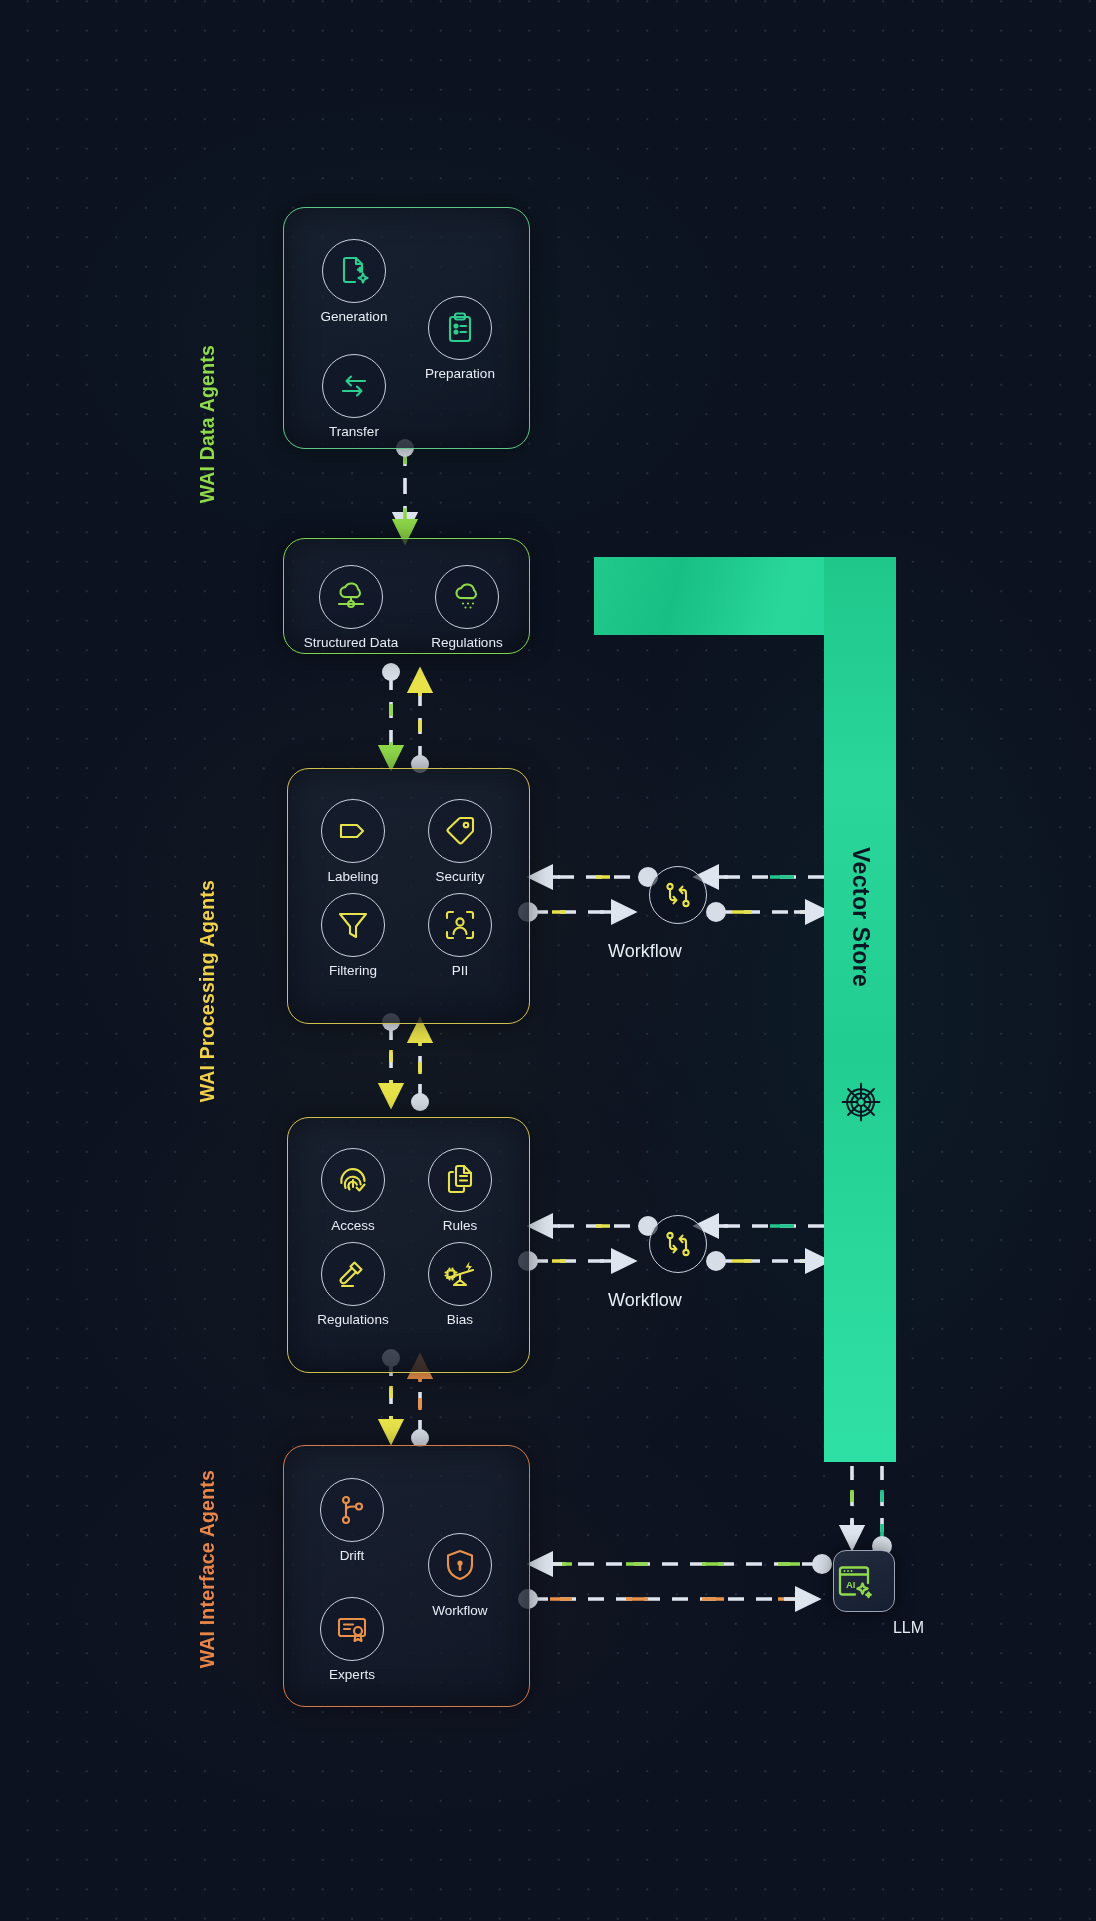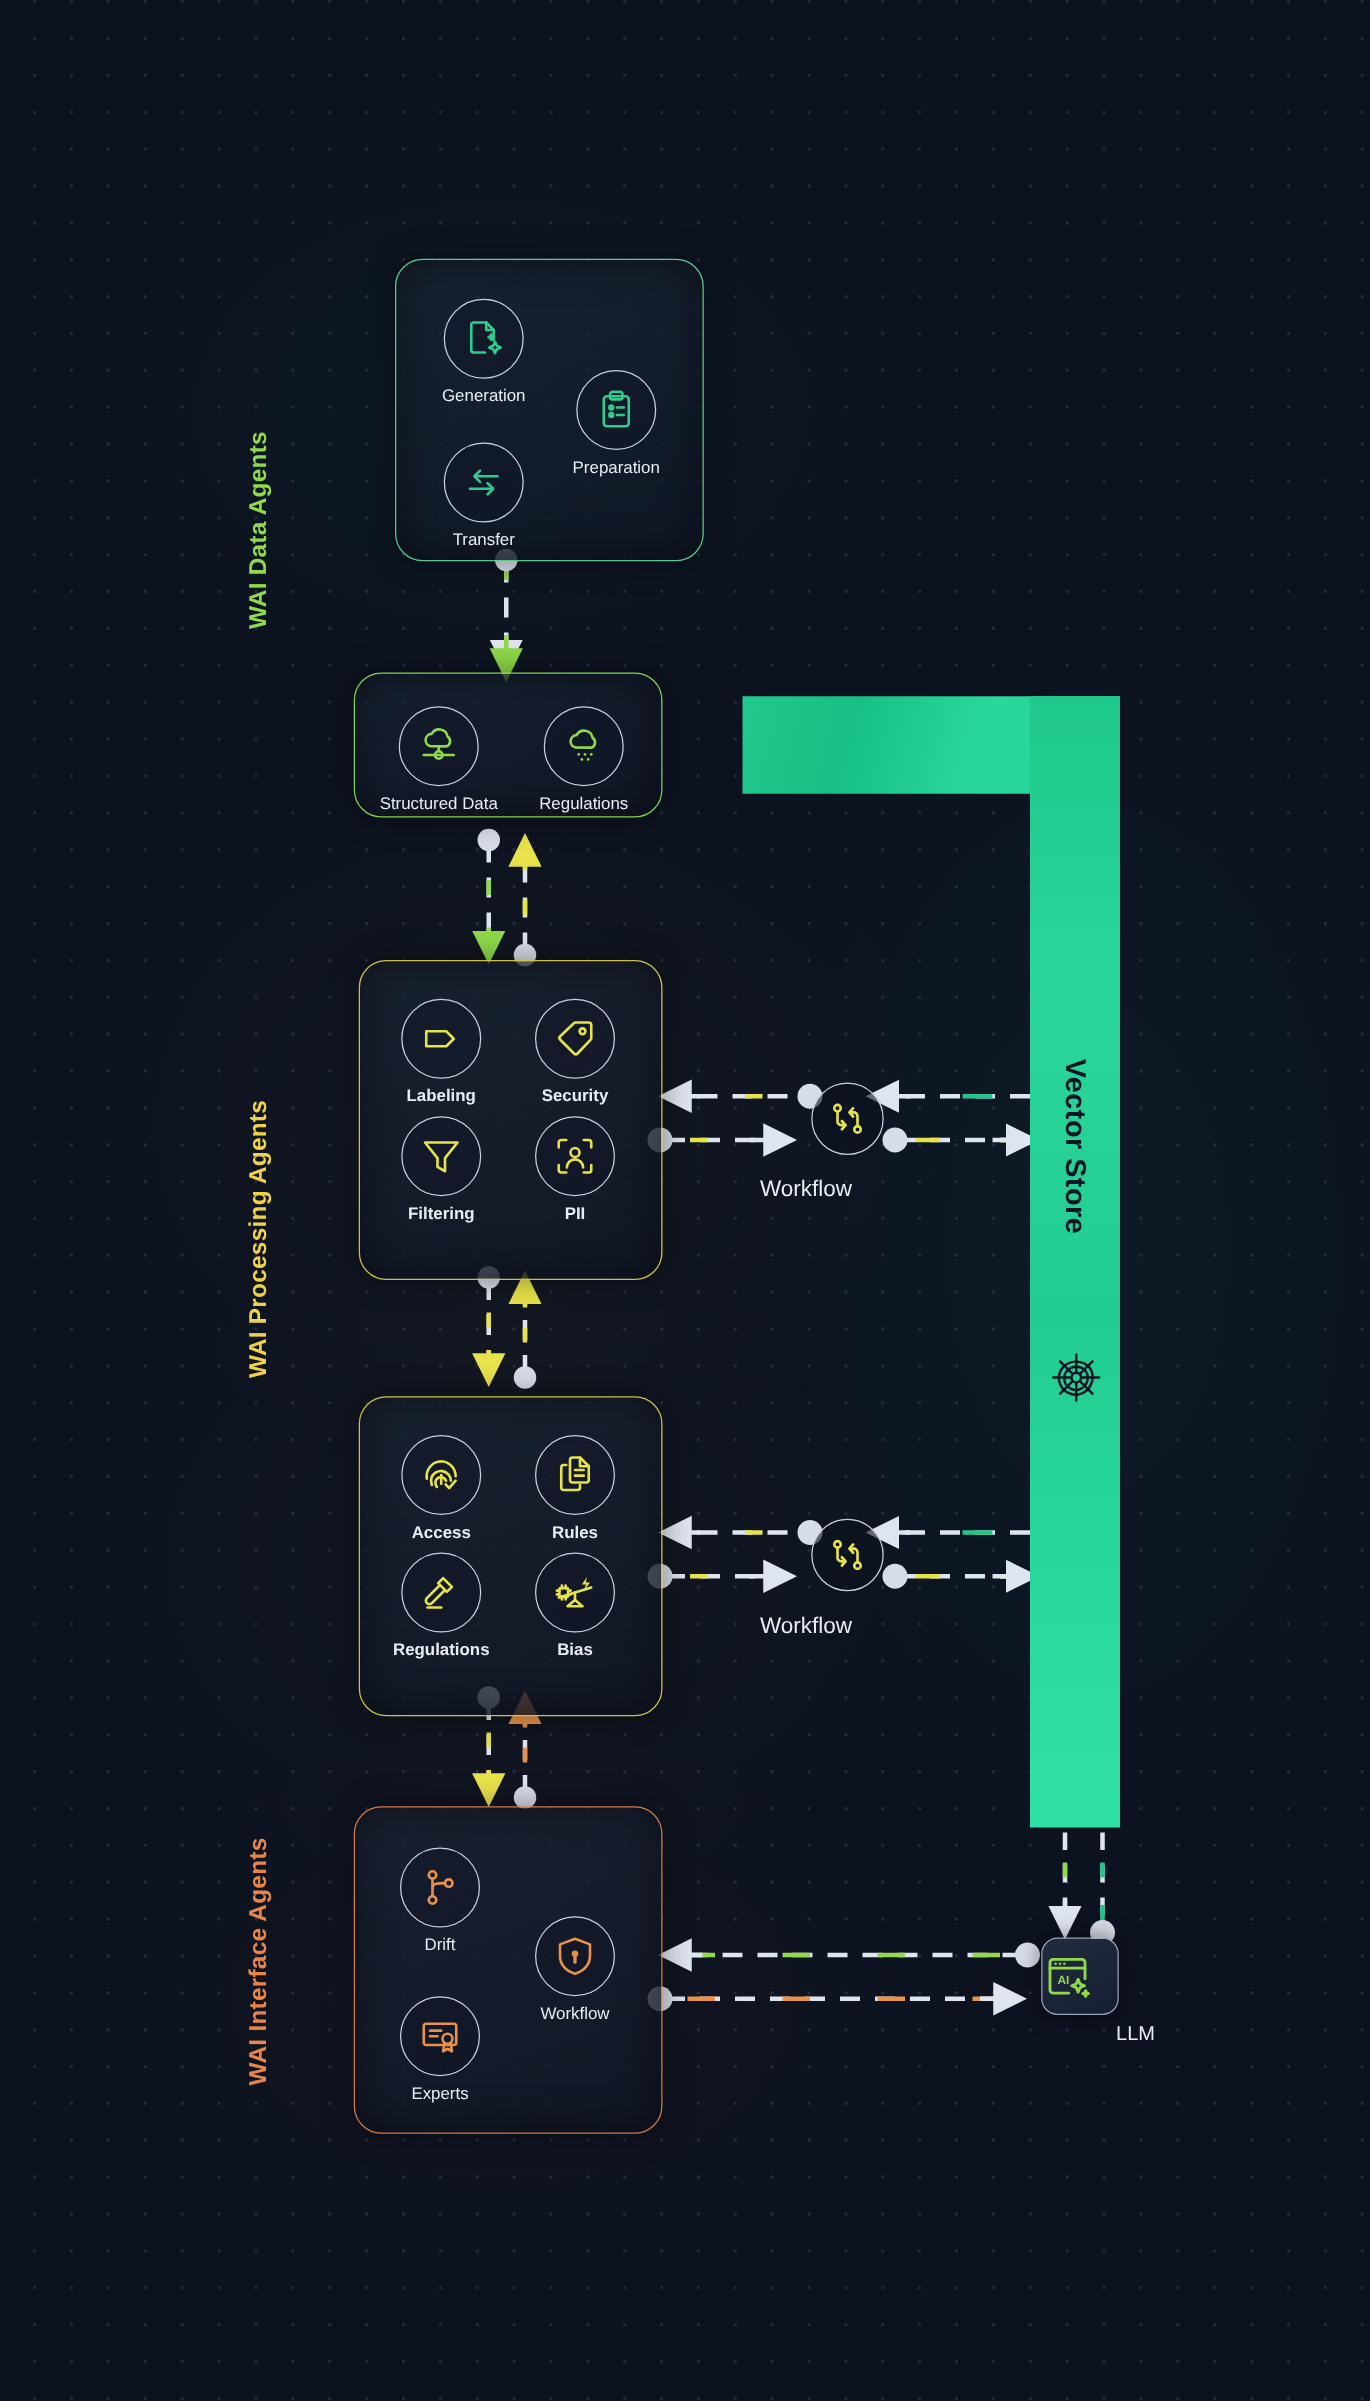--- a/index.html
+++ b/index.html
@@ -49,21 +49,21 @@
   .gbox {
     position: absolute;
     border-radius: 22px;
     border: 1.6px solid #888;
     background:
       linear-gradient(160deg, rgba(30,40,58,0.62), rgba(16,23,38,0.78));
     box-shadow: 0 0 34px rgba(0,0,0,0.45) inset, 0 0 24px rgba(0,0,0,0.4);
   }
   .gbox.g-green  { border-color: #5cc98a; }
   .gbox.g-green2 { border-color: #7fd24c; }
-  .gbox.g-yellow { border-color: #cfc14a; font-weight: bold; }
+  .gbox.g-yellow { border-color: #cfc14a; }
   .gbox.g-orange { border-color: #d4794a; }
 
   
   .inode { position: absolute; width: 0; height: 0; }
   .icircle {
     position: absolute;
     width: 64px; height: 64px;
     left: -32px; top: -32px;
     border-radius: 50%;
     border: 1.4px solid #c9d1dd;
@@ -286,21 +286,21 @@
       <svg viewBox="0 0 48 48" fill="none" stroke="#0a1624" stroke-width="2.2" stroke-linecap="round" stroke-linejoin="round">
         <circle cx="24" cy="24" r="4.4"></circle>
         <path d="M24 19.6 L24 3 M27.1 20.9 L38.8 9.2 M28.4 24 L45 24 M27.1 27.1 L38.8 38.8 M24 28.4 L24 45 M20.9 27.1 L9.2 38.8 M19.6 24 L3 24 M20.9 20.9 L9.2 9.2"></path>
         <path d="M24 9.5 C29 9.5 33.9 12 36.6 15.6 M36.6 15.6 C39.3 19.2 39.3 23.5 38.5 27.3"></path>
         <path d="M38.5 27.3 C37.3 32 34 36.3 29.8 38.3 M29.8 38.3 C25.6 40.3 20.5 40 16.6 38 M16.6 38 C12.4 35.9 9.3 31.8 8.4 27.2 M8.4 27.2 C7.6 22.9 8.6 18.5 11.4 15.2 M11.4 15.2 C14.2 11.8 18.9 9.5 24 9.5"></path>
         <path d="M24 14.2 C27.5 14.2 31 16 32.9 18.6 M32.9 18.6 C34.7 21.2 34.9 24.2 34.2 26.8 M34.2 26.8 C33.4 30 31.1 33 28.1 34.4 M28.1 34.4 C25.2 35.8 21.6 35.6 18.9 34.2 M18.9 34.2 C16 32.7 13.8 29.9 13.2 26.7 M13.2 26.7 C12.6 23.7 13.4 20.6 15.3 18.3 M15.3 18.3 C17.3 15.8 20.6 14.2 24 14.2"></path>
       </svg>
     </div>
   </div>
 
-  <div class="gbox g-green" style="left:283px; top:207px; width:247px; height:242px;margin-left:33px;">
+  <div class="gbox g-green" style="left:283px; top:207px; width:247px; height:242px;">
     <div class="inode" style="left:70px; top:63px;">
       <div class="icircle">
         <svg viewBox="0 0 34 34" fill="none" stroke="#2ecc8f" stroke-width="2.1" stroke-linecap="round" stroke-linejoin="round">
           <path d="M19 4 H9 a2 2 0 0 0 -2 2 v20 a2 2 0 0 0 2 2 h9"></path>
           <path d="M19 4 l6 6 v8"></path>
           <path d="M19 4 v6 h6"></path>
           <path d="M26 19.5 l1.4 3.1 3.1 1.4 -3.1 1.4 -1.4 3.1 -1.4 -3.1 -3.1 -1.4 3.1 -1.4 z"></path>
           <path d="M23 13.5 l.7 1.5 1.5 .7 -1.5 .7 -.7 1.5 -.7 -1.5 -1.5 -.7 1.5 -.7 z"></path>
         </svg>
       </div>

